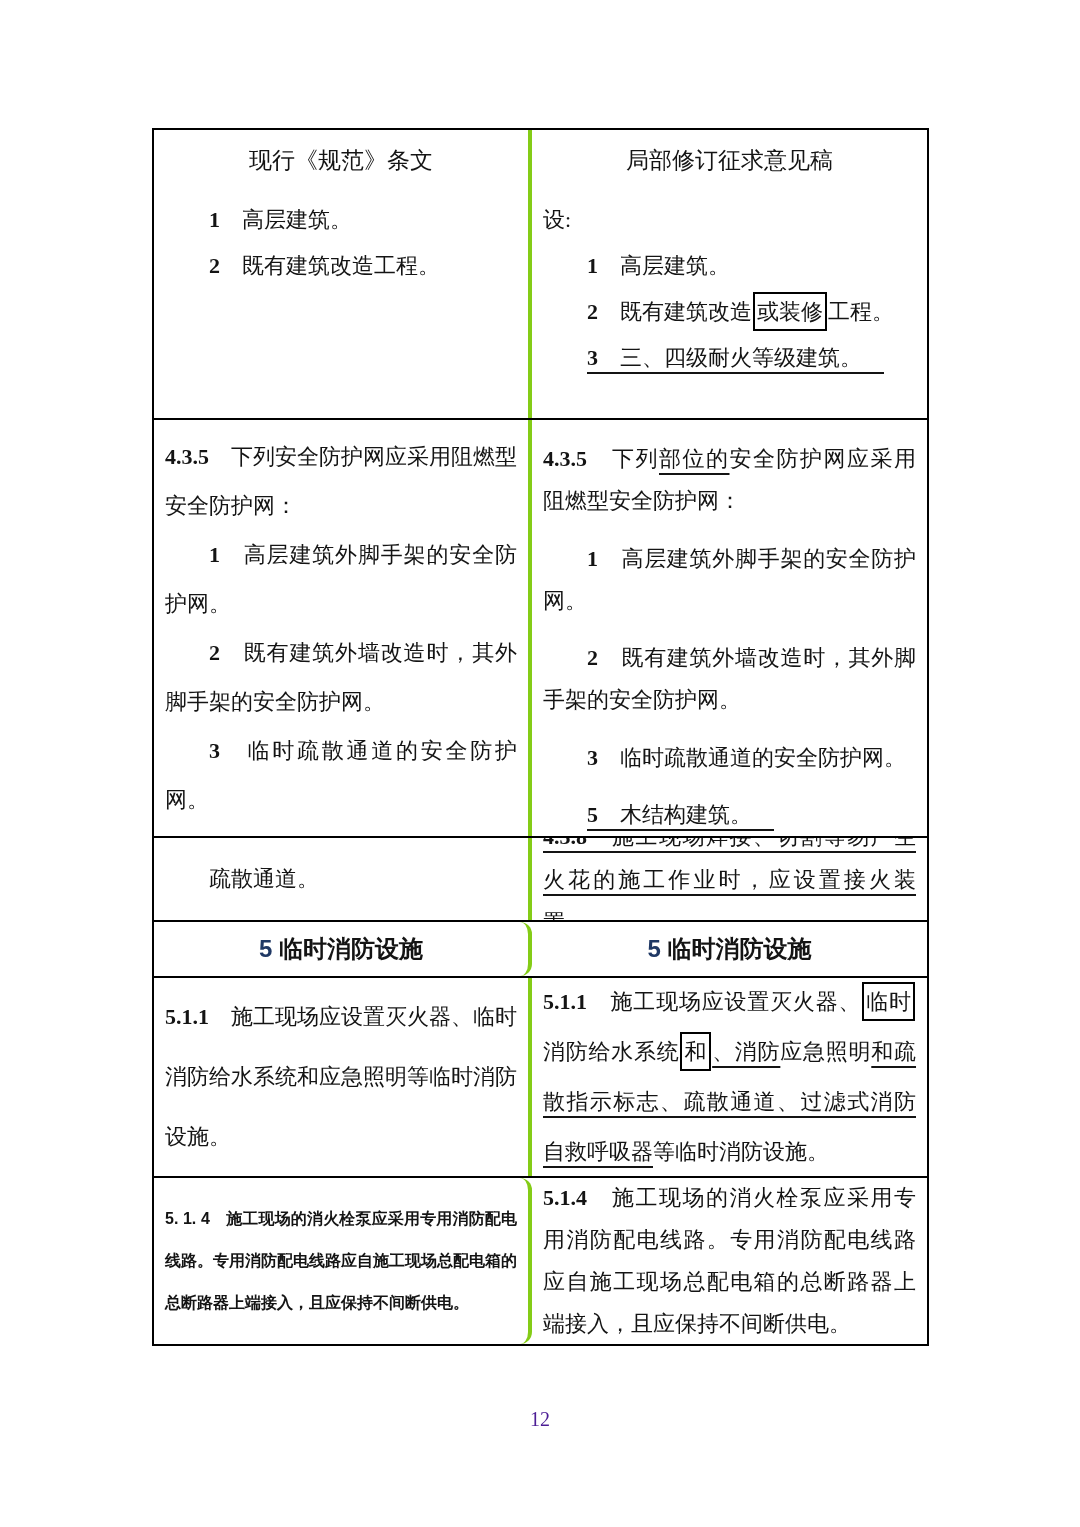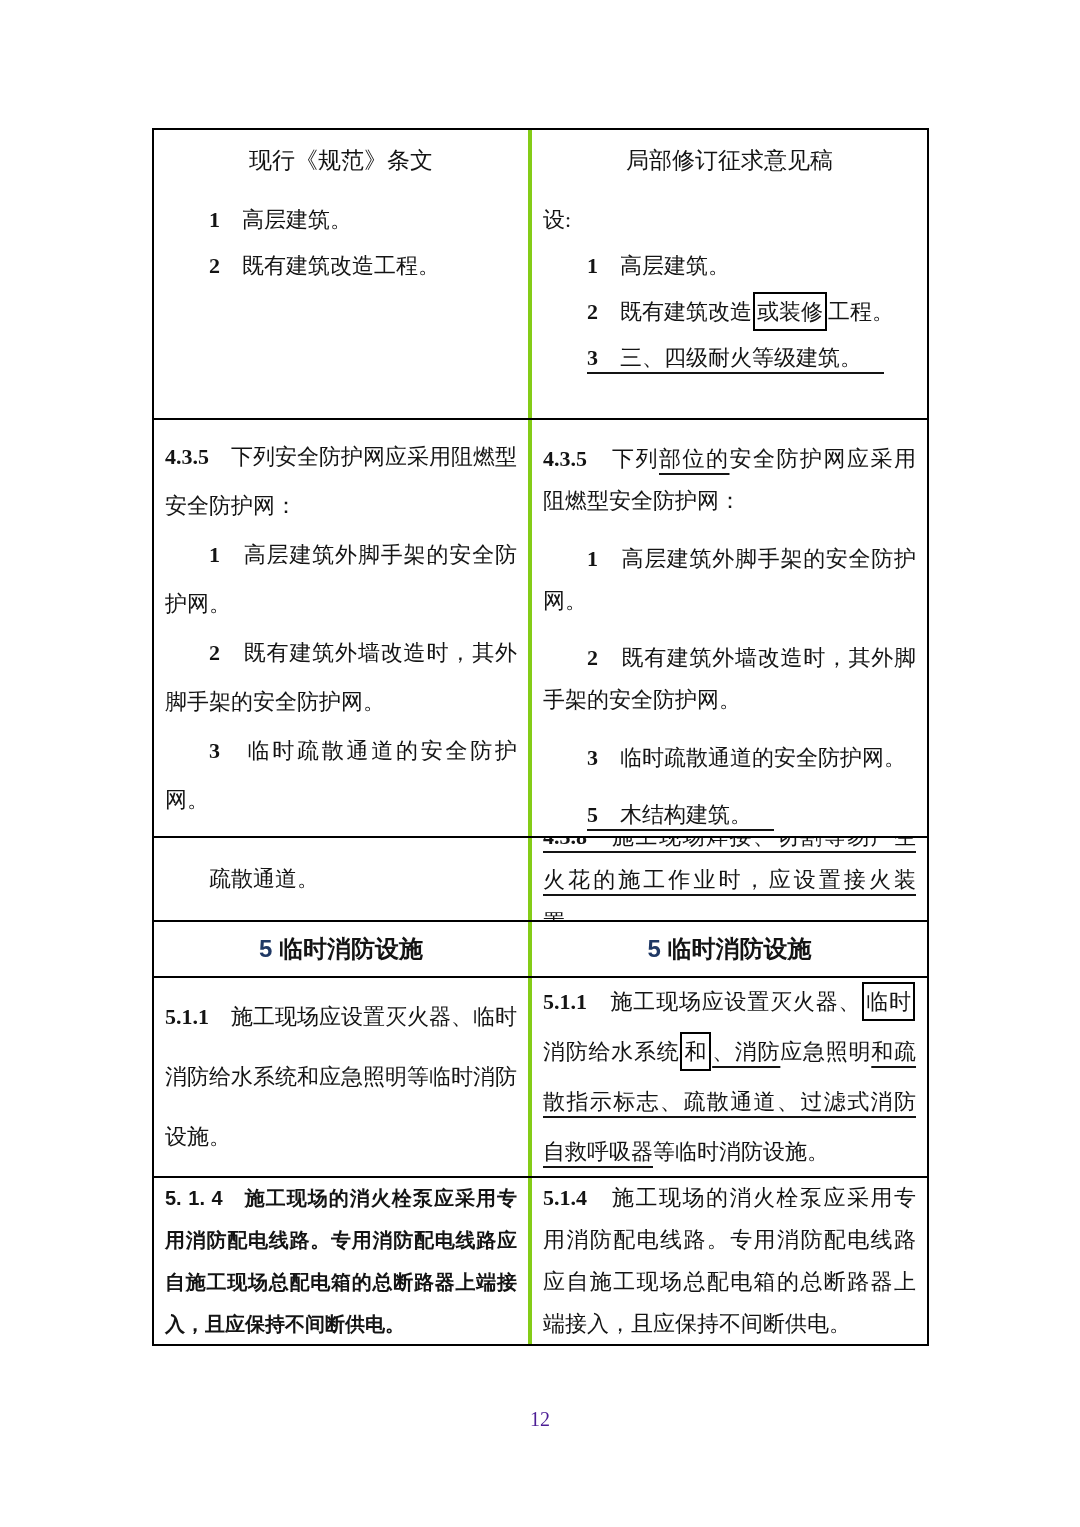--- a/index.html
+++ b/index.html
@@ -17,22 +17,22 @@
   .cell{box-sizing:border-box;padding:0 11px;display:flex;flex-direction:column;justify-content:center;overflow:hidden;}
   .cell.left{width:378px;border-right:4px solid #84cc16;}
   .cell.right{flex:1;}
   .p{margin:0;text-align:justify;text-justify:inter-character;font-size:22px;}
   .p.indent{text-indent:2em;}
   .p.a-center{text-align:center;text-indent:0;}
   .b{font-weight:700;}
   .u{text-decoration:underline;text-decoration-thickness:2px;text-underline-offset:7px;}
   .box{border:2px solid #000;padding:5px 2px;margin:0 1px;}
   .blue{color:var(--accent,#1F3864);}
-  .sans{font-family:"Liberation Sans","DejaVu Sans",sans-serif;font-weight:700;}
-  .sans .p{font-size:20px;}
+  .sans{font-family:"Liberation Sans","DejaVu Sans",sans-serif;font-weight:700;border-radius:12px;}
+  .sans .p{font-size:16px;}
 
   
   .row-header{height:62px;}
   .row-header .cell{justify-content:center;}
   .row-header .p{font-size:23px;line-height:24px;}
   .row-scope{height:226px;}
   .row-scope .cell{justify-content:flex-start;padding-top:5px;line-height:46px;}
   .row-r435{height:418px;}
   .row-r435 .cell.left{line-height:49px;}
   .row-r435 .cell.right{justify-content:space-between;padding-top:4px;line-height:42px;margin-top:14px;}

